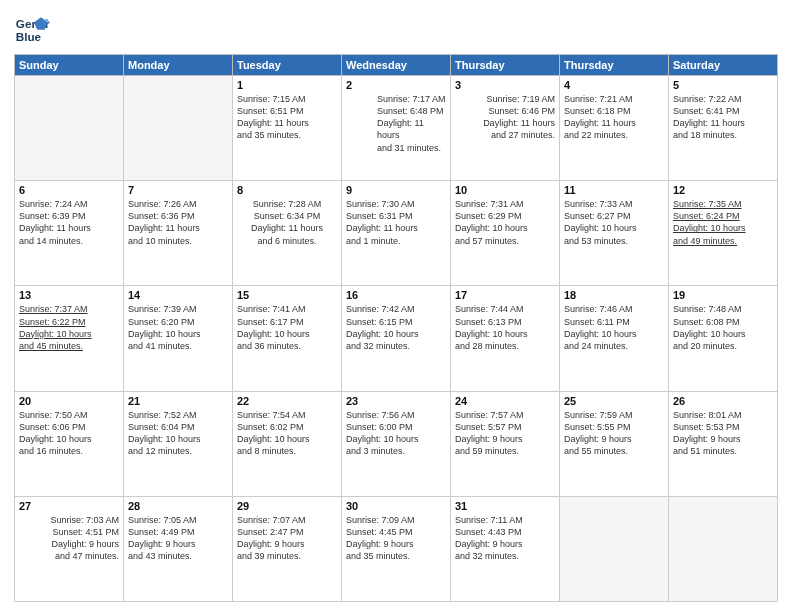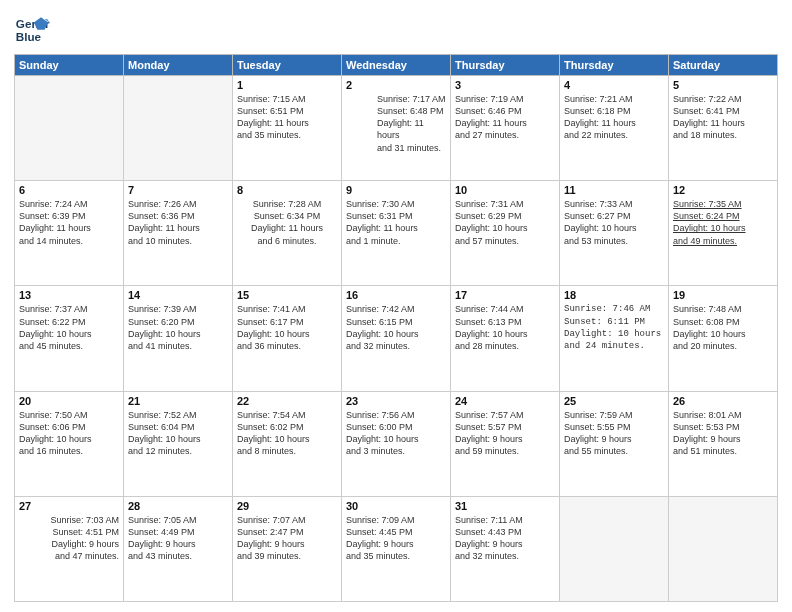--- a/index.html
+++ b/index.html
@@ -133,21 +133,21 @@
           </td>
           <td>
             <span class="day-num">2</span>
             <div class="cell-text" style="white-space: pre-line; margin-left: 31px;">Sunrise: 7:17 AM
 Sunset: 6:48 PM
 Daylight: 11 hours
 and 31 minutes.</div>
           </td>
           <td>
             <span class="day-num">3</span>
-            <div class="cell-text" style="white-space: pre-line;">Sunrise: 7:19 AM
+            <div class="cell-text" style="white-space: pre-line; text-align: right;">Sunrise: 7:19 AM
 Sunset: 6:46 PM
 Daylight: 11 hours
 and 27 minutes.</div>
           </td>
           <td>
             <span class="day-num">4</span>
             <div class="cell-text" style="white-space: pre-line;">Sunrise: 7:21 AM
 Sunset: 6:18 PM
 Daylight: 11 hours
 and 22 minutes.</div>
@@ -207,21 +207,21 @@
             <span class="day-num">12</span>
             <div class="cell-text" style="white-space: pre-line; text-decoration: underline;">Sunrise: 7:35 AM
 Sunset: 6:24 PM
 Daylight: 10 hours
 and 49 minutes.</div>
           </td>
         </tr>
         <tr>
           <td>
             <span class="day-num">13</span>
-            <div class="cell-text" style="white-space: pre-line;">Sunrise: 7:37 AM
+            <div class="cell-text" style="white-space: pre-line; text-decoration: underline;">Sunrise: 7:37 AM
 Sunset: 6:22 PM
 Daylight: 10 hours
 and 45 minutes.</div>
           </td>
           <td>
             <span class="day-num">14</span>
             <div class="cell-text" style="white-space: pre-line;">Sunrise: 7:39 AM
 Sunset: 6:20 PM
 Daylight: 10 hours
 and 41 minutes.</div>
@@ -242,21 +242,21 @@
           </td>
           <td>
             <span class="day-num">17</span>
             <div class="cell-text" style="white-space: pre-line;">Sunrise: 7:44 AM
 Sunset: 6:13 PM
 Daylight: 10 hours
 and 28 minutes.</div>
           </td>
           <td>
             <span class="day-num">18</span>
-            <div class="cell-text" style="white-space: pre-line; font-family: Liberation Mono, monospace;">Sunrise: 7:46 AM
+            <div class="cell-text" style="white-space: pre-line;">Sunrise: 7:46 AM
 Sunset: 6:11 PM
 Daylight: 10 hours
 and 24 minutes.</div>
           </td>
           <td>
             <span class="day-num">19</span>
             <div class="cell-text" style="white-space: pre-line;">Sunrise: 7:48 AM
 Sunset: 6:08 PM
 Daylight: 10 hours
 and 20 minutes.</div>

